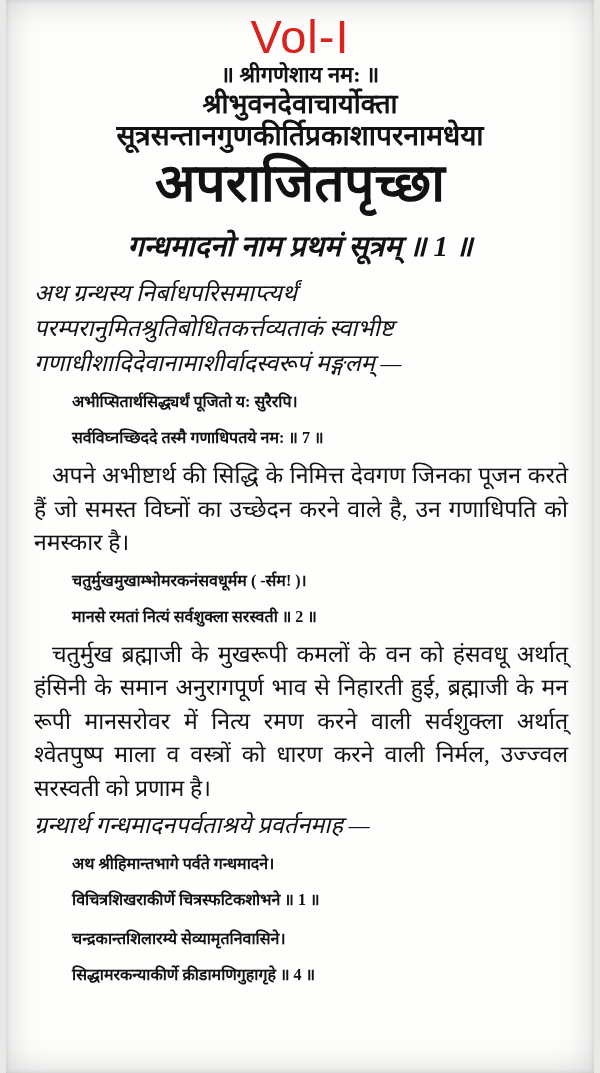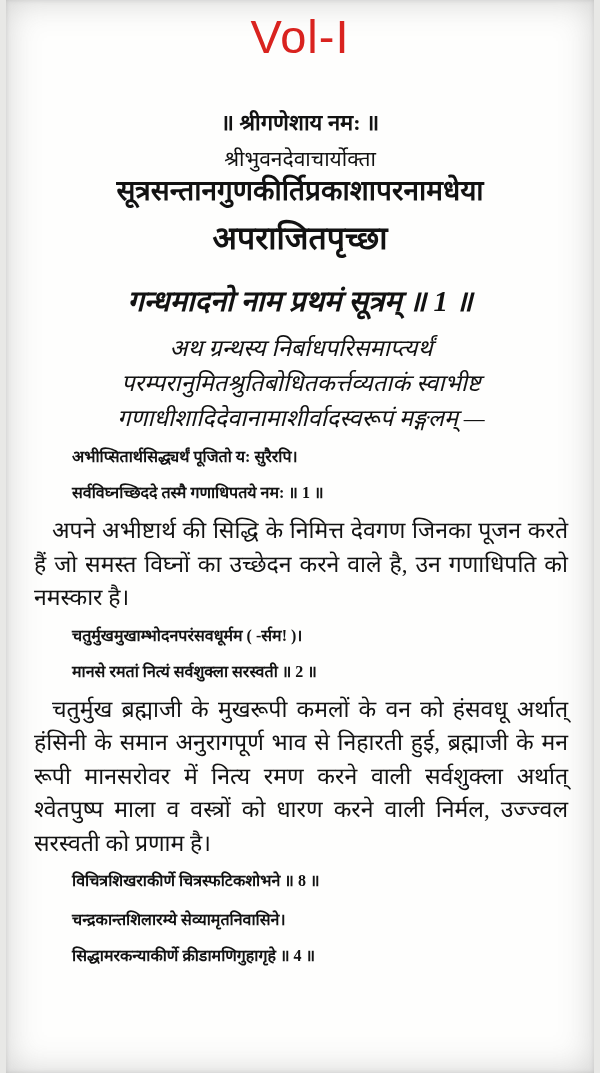--- a/index.html
+++ b/index.html
@@ -23,61 +23,59 @@
   .vol {
     margin: 12px 0 0 0;
     text-align: center;
     font-family: "Liberation Sans", "DejaVu Sans", sans-serif;
     font-size: 47px;
     line-height: 50px;
     font-weight: 500;
     letter-spacing: 1px;
   }
   .invocation {
-    margin-top: 48px;
     font-size: 22px;
     line-height: 26px;
     font-weight: bold;
   }
   .author-line {
-    margin-top: 8px;
-    font-size: 21px;
+    margin-top: 1px;
+    font-size: 27px;
     line-height: 31px;
-    font-weight: 400;
+    font-weight: 700;
   }
   .epithet-line {
     margin-top: 0;
     font-size: 28px;
     line-height: 32px;
     font-weight: bold;
   }
   .book-title {
     margin: 5px 0 0 0;
-    font-size: 32px;
+    font-size: 53px;
     line-height: 52px;
     font-weight: 800;
   }
   .chapter-heading {
     margin-top: 21px;
     font-size: 29px;
     line-height: 33px;
     font-weight: bold;
     font-style: italic;
   }
 
   .bodytext {
     margin: 13px 26px 0 28px;
     font-size: 23px;
   }
   .commentary {
     font-style: italic;
     font-size: 23.5px;
     line-height: 35px;
     margin: 3px 0 2px 0;
-    text-align: center;
   }
   .verse {
     font-weight: bold;
     font-size: 16px;
     line-height: 36px;
     margin: 3px 0 3px 38px;
   }
   .translation {
     line-height: 33.5px;
     text-indent: 18px;
@@ -101,35 +99,37 @@
   <h2 class="book-title center">अपराजितपृच्छा</h2>
 
   <div class="chapter-heading center">गन्धमादनो नाम प्रथमं सूत्रम् ॥ 1 ॥</div>
 
   <div class="bodytext">
 
     <p class="commentary">अथ ग्रन्थस्य निर्बाधपरिसमाप्त्यर्थं परम्परानुमितश्रुतिबोधितकर्त्तव्यताकं स्वाभीष्ट गणाधीशादिदेवानामाशीर्वादस्वरूपं मङ्गलम् —</p>
 
     <div class="verse">
       <div>अभीप्सितार्थसिद्ध्यर्थं पूजितो य: सुरैरपि।</div>
-      <div>सर्वविघ्नच्छिददे तस्मै गणाधिपतये नम: ॥ 1 ॥</div>
+      <div>सर्वविघ्नच्छिददे तस्मै गणाधिपतये नम: ॥ 7 ॥</div>
     </div>
 
     <p class="translation">अपने अभीष्टार्थ की सिद्धि के निमित्त देवगण जिनका पूजन करते हैं जो समस्त विघ्नों का उच्छेदन करने वाले है, उन गणाधिपति को नमस्कार है।</p>
 
     <div class="verse">
-      <div>चतुर्मुखमुखाम्भोदनपरंसवधूर्मम ( -र्सम! )।</div>
+      <div>चतुर्मुखमुखाम्भोमरकनंसवधूर्मम ( -र्सम! )।</div>
       <div>मानसे रमतां नित्यं सर्वशुक्ला सरस्वती ॥ 2 ॥</div>
     </div>
 
     <p class="translation">चतुर्मुख ब्रह्माजी के मुखरूपी कमलों के वन को हंसवधू अर्थात् हंसिनी के समान अनुरागपूर्ण भाव से निहारती हुई, ब्रह्माजी के मन रूपी मानसरोवर में नित्य रमण करने वाली सर्वशुक्ला अर्थात् श्वेतपुष्प माला व वस्त्रों को धारण करने वाली निर्मल, उज्ज्वल सरस्वती को प्रणाम है।</p>
 
+    <p class="commentary">ग्रन्थार्थ गन्धमादनपर्वताश्रये प्रवर्तनमाह —</p>
 
     <div class="verse">
-      <div>विचित्रशिखराकीर्णे चित्रस्फटिकशोभने ॥ 8 ॥</div>
+      <div>अथ श्रीहिमान्तभागे पर्वते गन्धमादने।</div>
+      <div>विचित्रशिखराकीर्णे चित्रस्फटिकशोभने ॥ 1 ॥</div>
     </div>
 
     <div class="verse">
       <div>चन्द्रकान्तशिलारम्ये सेव्यामृतनिवासिने।</div>
       <div>सिद्धामरकन्याकीर्णे क्रीडामणिगुहागृहे ॥ 4 ॥</div>
     </div>
 
   </div>
 
 </div>

